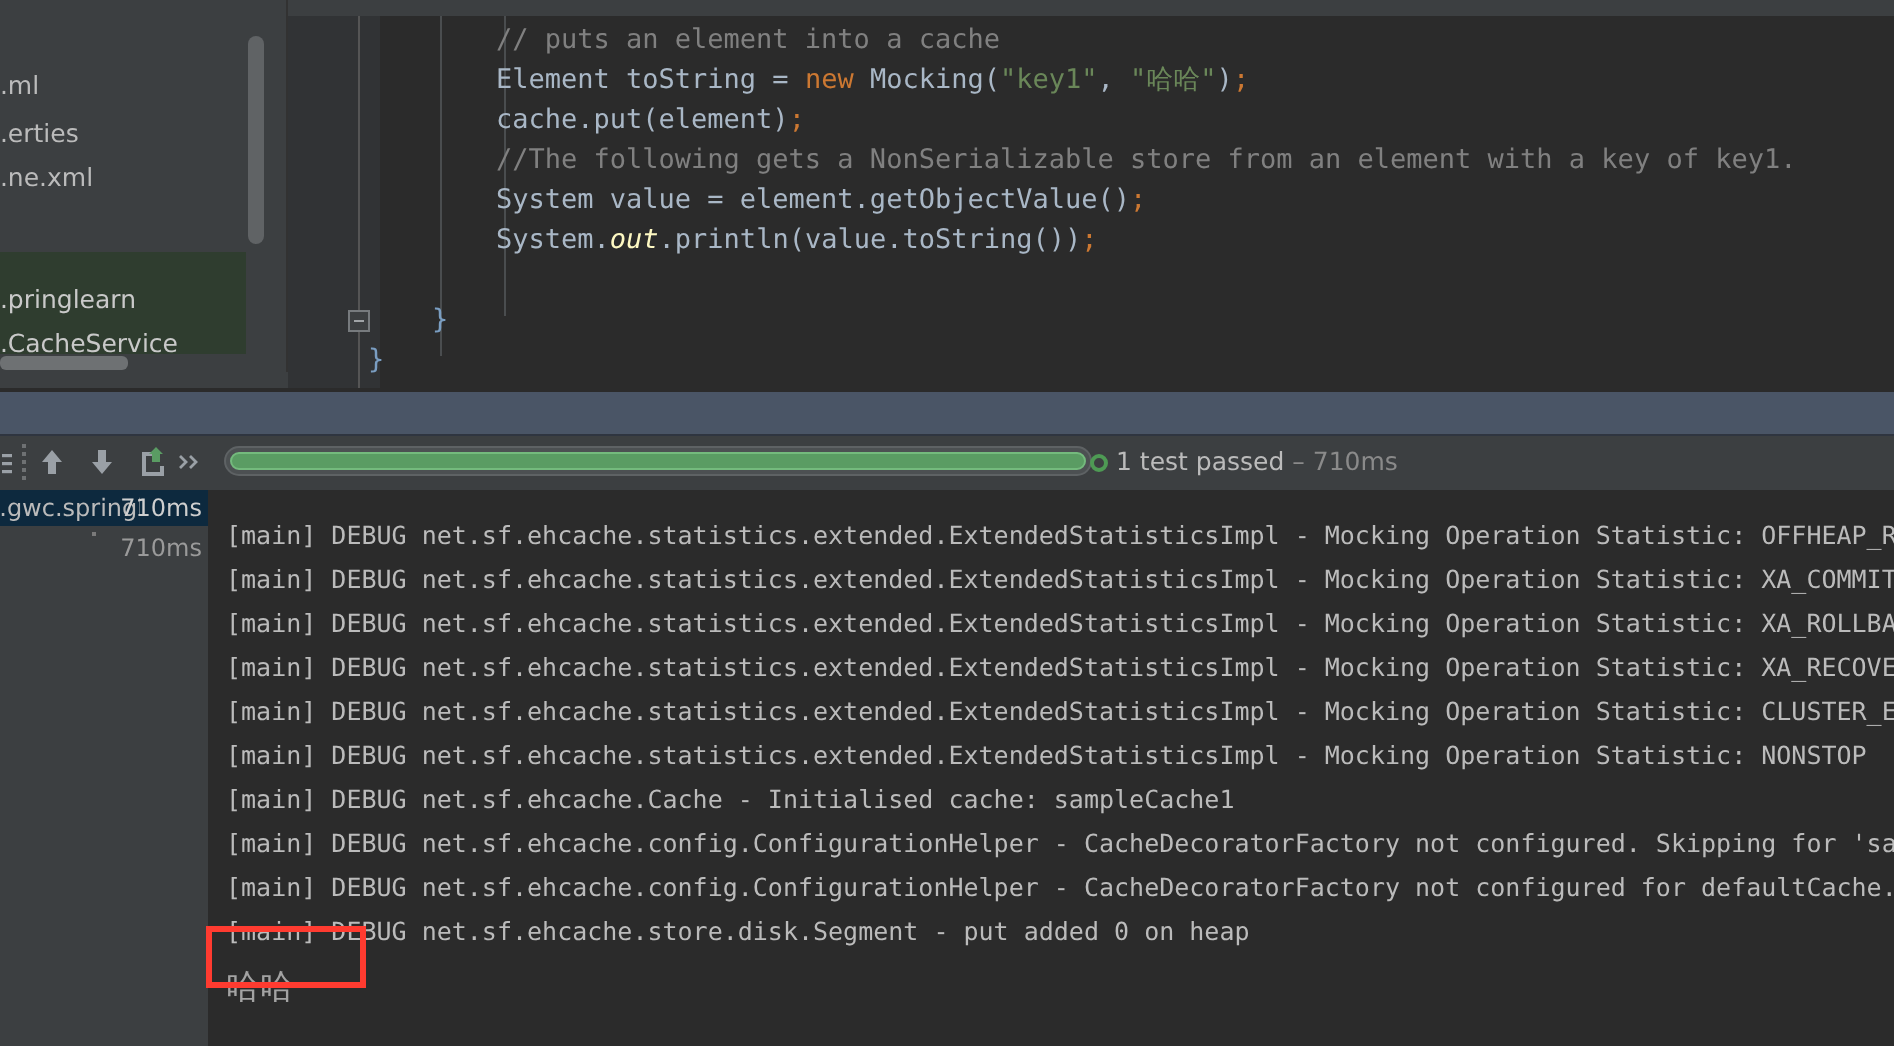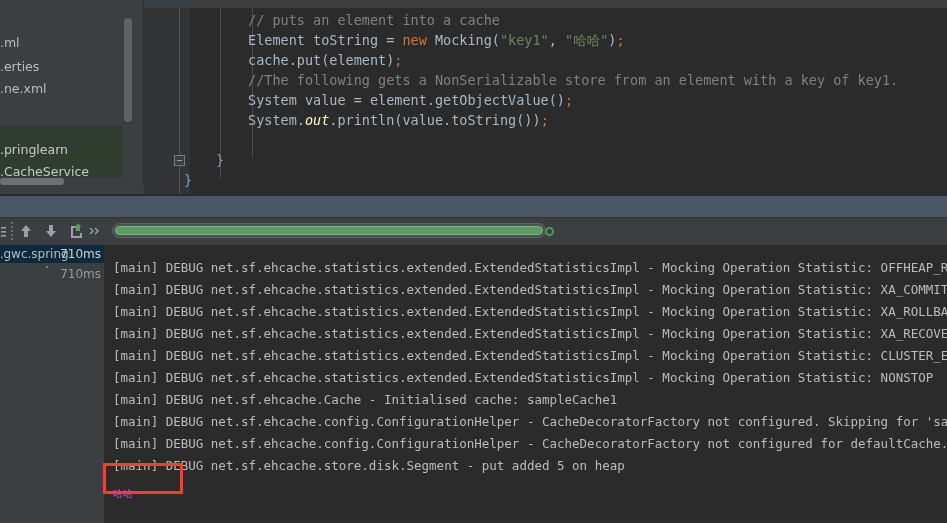--- a/index.html
+++ b/index.html
@@ -303,22 +303,22 @@
     font-size: 12.5px;
     color: #bbbbbb;
   }
   .log-out {
     position: absolute;
     left: 8px;
     height: 22px;
     line-height: 22px;
     white-space: pre;
     font-family: "DejaVu Sans Mono", "Liberation Mono", monospace;
-    font-size: 10px;
-    color: #d946ef;
+    font-size: 17px;
+    color: #a3a3a3;
   }
   .highlight-box {
     position: absolute;
     left: 103px; top: 463px;
     width: 80px; height: 31px;
     border: 3px solid #ff3b30;
     box-sizing: border-box;
     background: transparent;
     pointer-events: none;
   }
@@ -405,20 +405,23 @@
           <path d="M2 6 L5 9 L2 12" stroke="#9aa0a6" stroke-width="1.4" fill="none"></path>
           <path d="M7 6 L10 9 L7 12" stroke="#9aa0a6" stroke-width="1.4" fill="none"></path>
         </svg>
       </div>
 
       <div class="progress-wrap">
         <div class="progress-bar" id="progress-fill" style="width: 100%;"></div>
       </div>
 
       <div class="status-dot"></div>
+      <div class="test-status">
+        <span>1 test passed</span><span> </span><span class="dur">– 710ms</span>
+      </div>
     </div>
 
     <div class="test-tree" id="test-tree">
         <div class="tt-row sel" style="top: 0px;">
           <span class="tt-name">...gwc.springl</span>
           <span class="tt-time">710ms</span>
         </div>
         <div class="tt-row" style="top: 20px;">
           <span class="tt-dot"></span>
           <span class="tt-time">710ms</span>
@@ -430,21 +433,21 @@
       <div id="console-lines">
           <div class="log-line" style="top: 12px;">[main] DEBUG net.sf.ehcache.statistics.extended.ExtendedStatisticsImpl - Mocking Operation Statistic: OFFHEAP_REMOVE</div>
           <div class="log-line" style="top: 34px;">[main] DEBUG net.sf.ehcache.statistics.extended.ExtendedStatisticsImpl - Mocking Operation Statistic: XA_COMMIT</div>
           <div class="log-line" style="top: 56px;">[main] DEBUG net.sf.ehcache.statistics.extended.ExtendedStatisticsImpl - Mocking Operation Statistic: XA_ROLLBACK</div>
           <div class="log-line" style="top: 78px;">[main] DEBUG net.sf.ehcache.statistics.extended.ExtendedStatisticsImpl - Mocking Operation Statistic: XA_RECOVERY</div>
           <div class="log-line" style="top: 100px;">[main] DEBUG net.sf.ehcache.statistics.extended.ExtendedStatisticsImpl - Mocking Operation Statistic: CLUSTER_EVENT</div>
           <div class="log-line" style="top: 122px;">[main] DEBUG net.sf.ehcache.statistics.extended.ExtendedStatisticsImpl - Mocking Operation Statistic: NONSTOP</div>
           <div class="log-line" style="top: 144px;">[main] DEBUG net.sf.ehcache.Cache - Initialised cache: sampleCache1</div>
           <div class="log-line" style="top: 166px;">[main] DEBUG net.sf.ehcache.config.ConfigurationHelper - CacheDecoratorFactory not configured. Skipping for 'sampleCache1'</div>
           <div class="log-line" style="top: 188px;">[main] DEBUG net.sf.ehcache.config.ConfigurationHelper - CacheDecoratorFactory not configured for defaultCache. Skipping</div>
-          <div class="log-line" style="top: 210px;">[main] DEBUG net.sf.ehcache.store.disk.Segment - put added 5 on heap</div>
+          <div class="log-line" style="top: 210px;">[main] DEBUG net.sf.ehcache.store.disk.Segment - put added 0 on heap</div>
           <div class="log-out" style="top: 238px;">哈哈</div>
         </div>
 
     </div>
   </div>
 
   <div class="highlight-box"></div>
 </div>
 
 </body></html>

